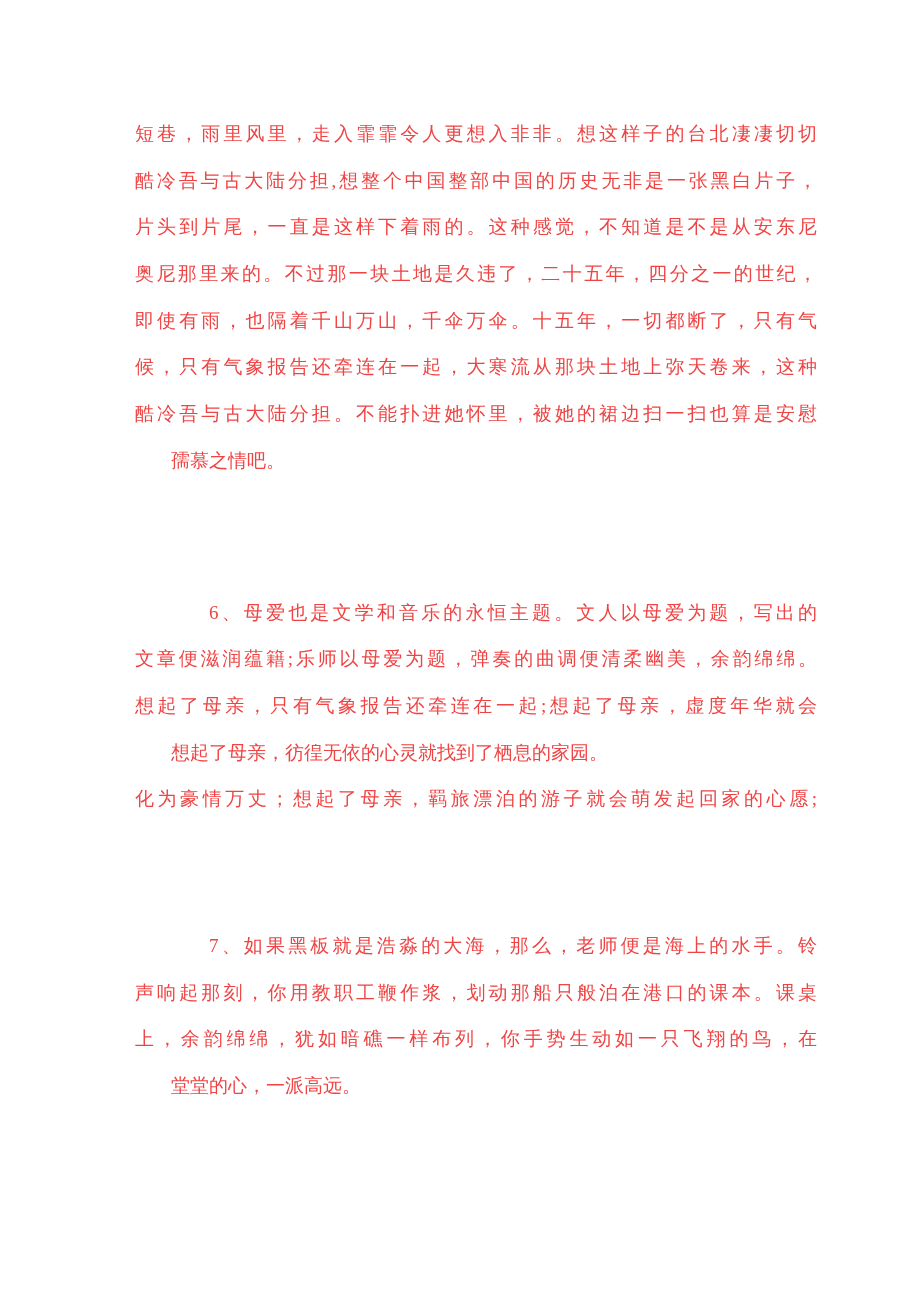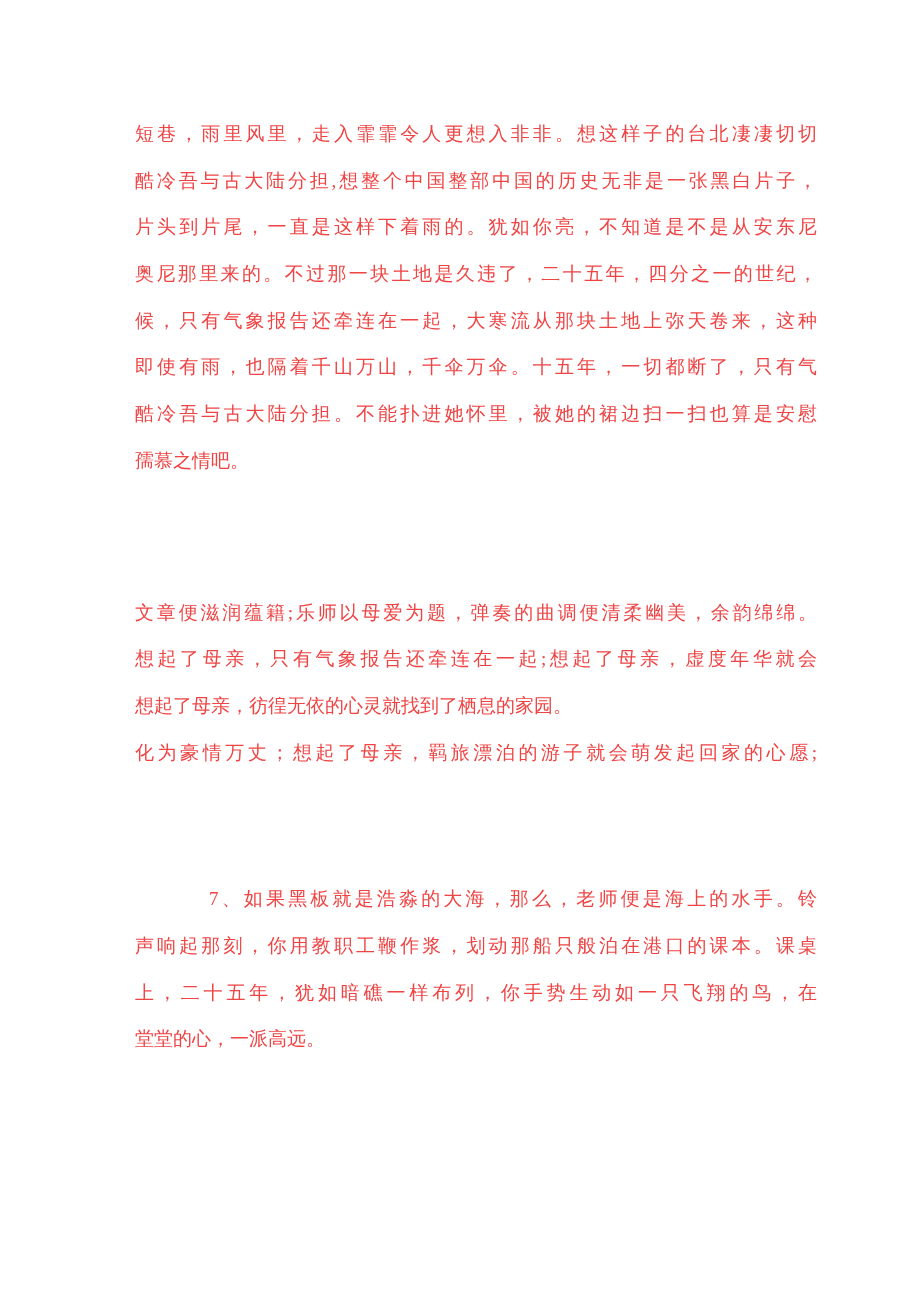--- a/index.html
+++ b/index.html
@@ -41,47 +41,49 @@
     text-align-last: justify;
     overflow: hidden;
     white-space: normal;
   }
   .line.indent {
     padding-left: 74px;
   }
   .line.end {
     text-align: left;
     text-align-last: left;
+    margin-left: 36px;
   }
 </style>
 </head>
 <body>
 
 <div class="doc-page">
   <div class="text-block">
 
     <div class="paragraph p1">
       <div class="line">短巷，雨里风里，走入霏霏令人更想入非非。想这样子的台北凄凄切切</div>
       <div class="line">酷冷吾与古大陆分担,想整个中国整部中国的历史无非是一张黑白片子，</div>
-      <div class="line">片头到片尾，一直是这样下着雨的。犹如你亮，不知道是不是从安东尼</div>
+      <div class="line">片头到片尾，一直是这样下着雨的。这种感觉，不知道是不是从安东尼</div>
       <div class="line">奥尼那里来的。不过那一块土地是久违了，二十五年，四分之一的世纪，</div>
+      <div class="line">即使有雨，也隔着千山万山，千伞万伞。十五年，一切都断了，只有气</div>
       <div class="line">候，只有气象报告还牵连在一起，大寒流从那块土地上弥天卷来，这种</div>
-      <div class="line">即使有雨，也隔着千山万山，千伞万伞。十五年，一切都断了，只有气</div>
       <div class="line">酷冷吾与古大陆分担。不能扑进她怀里，被她的裙边扫一扫也算是安慰</div>
       <div class="line end">孺慕之情吧。</div>
     </div>
 
     <div class="paragraph p2">
+      <div class="line indent">6、母爱也是文学和音乐的永恒主题。文人以母爱为题，写出的</div>
       <div class="line">文章便滋润蕴籍;乐师以母爱为题，弹奏的曲调便清柔幽美，余韵绵绵。</div>
       <div class="line">想起了母亲，只有气象报告还牵连在一起;想起了母亲，虚度年华就会</div>
       <div class="line end">想起了母亲，彷徨无依的心灵就找到了栖息的家园。</div>
       <div class="line">化为豪情万丈；想起了母亲，羁旅漂泊的游子就会萌发起回家的心愿;</div>
     </div>
 
     <div class="paragraph p3">
       <div class="line indent">7、如果黑板就是浩淼的大海，那么，老师便是海上的水手。铃</div>
       <div class="line">声响起那刻，你用教职工鞭作浆，划动那船只般泊在港口的课本。课桌</div>
-      <div class="line">上，二十五年，犹如暗礁一样布列，你手势生动如一只飞翔的鸟，在</div>
+      <div class="line">上，余韵绵绵，犹如暗礁一样布列，你手势生动如一只飞翔的鸟，在</div>
       <div class="line end">堂堂的心，一派高远。</div>
     </div>
 
   </div>
 </div>
 
 </body></html>

